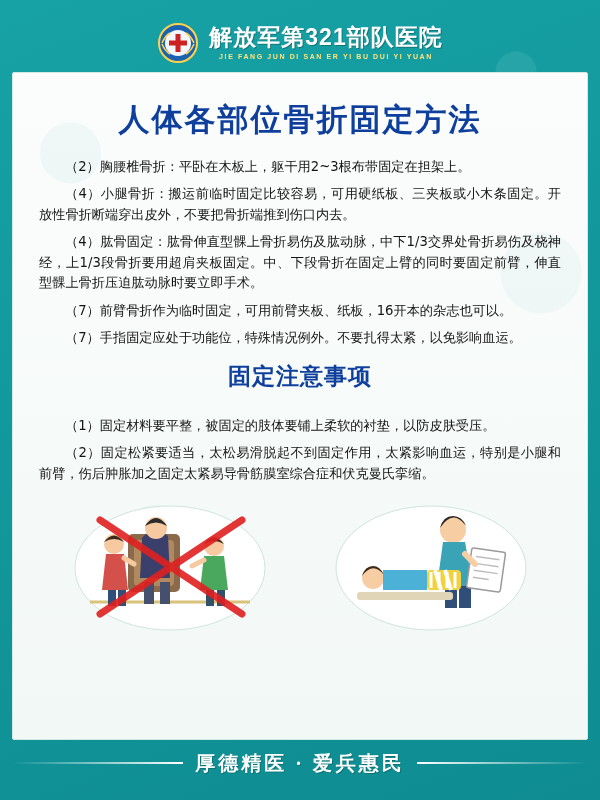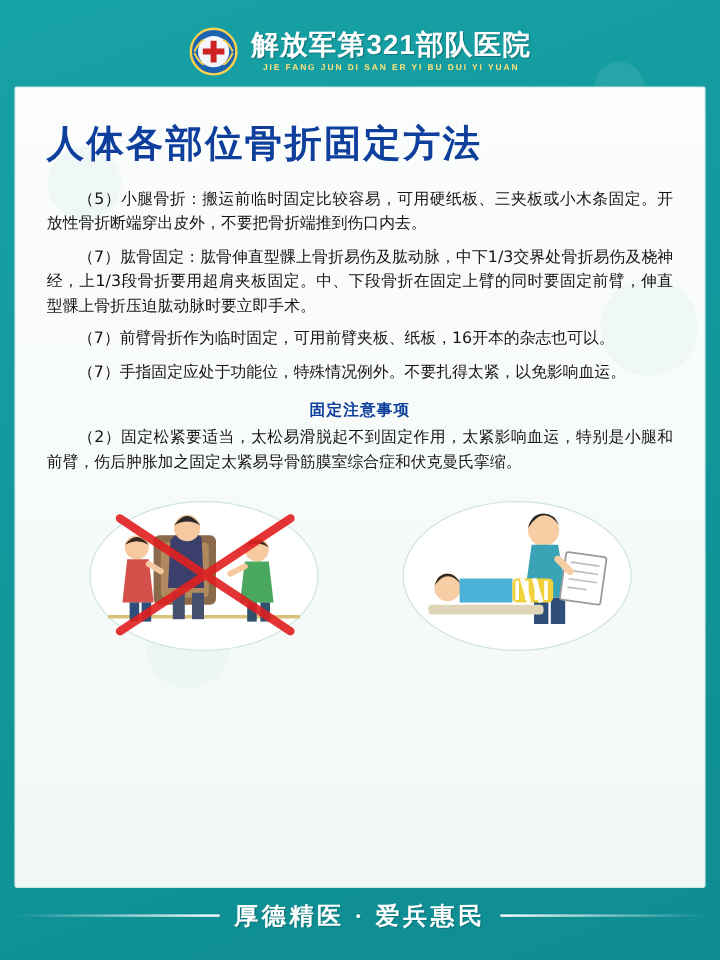--- a/index.html
+++ b/index.html
@@ -86,20 +86,21 @@
     box-sizing: border-box;
     padding: 18px 26px 0 26px;
     background-image:
       radial-gradient(circle at 10% 12%, rgba(26,155,159,0.05) 0 30px, transparent 31px),
       radial-gradient(circle at 92% 30%, rgba(26,155,159,0.045) 0 40px, transparent 41px),
       radial-gradient(circle at 25% 70%, rgba(26,155,159,0.04) 0 34px, transparent 35px),
       linear-gradient(#fbfdfc, #f2f8f6);
     overflow: hidden;
   }
   .title {
+    text-align: center;
     font-family: "Liberation Serif", serif;
     font-size: 31px;
     font-weight: bold;
     color: #0e3f9c;
     letter-spacing: 2px;
     margin: 8px 0 16px 0;
     text-shadow: 1px 1px 0 rgba(255,255,255,0.9);
   }
   .body-text p {
     margin: 0 0 7px 0;
@@ -109,24 +110,24 @@
     color: #141414;
     text-align: justify;
     text-indent: 0;
   }
   .body-text p.indent {
     text-indent: 26px;
   }
   .sect-title {
     text-align: center;
     font-family: "DejaVu Sans", "Liberation Sans", sans-serif;
-    font-size: 13px;
+    font-size: 23px;
     font-weight: bold;
     color: #0e3f9c;
-    margin: 12px 0 4px 0;
+    margin: 12px 0 24px 0;
     letter-spacing: 1px;
   }
 
   
   .figures {
     display: flex;
     justify-content: space-around;
     align-items: flex-end;
     margin-top: 14px;
   }
@@ -195,29 +196,31 @@
         <div class="hospital-en">JIE FANG JUN DI SAN ER YI BU DUI YI YUAN</div>
       </div>
     </div>
   </div>
 
   <div class="card">
 
     <div class="title">人体各部位骨折固定方法</div>
 
     <div class="body-text">
-      <p class="indent">（5）小腿骨折：搬运前临时固定比较容易，可用硬纸板、三夹板或小木条固定。开放性骨折断端穿出皮外，不要把骨折端推到伤口内去。</p>
-      <p class="indent">（7）肱骨固定：肱骨伸直型髁上骨折易伤及肱动脉，中下1/3交界处骨折易伤及桡神经，上1/3段骨折要用超肩夹板固定。中、下段骨折在固定上臂的同时要固定前臂，伸直型髁上骨折压迫肱动脉时要立即手术。</p>
+      <p class="indent">（2）胸腰椎骨折：平卧在木板上，躯干用2~3根布带固定在担架上。</p>
+      <p class="indent">（4）小腿骨折：搬运前临时固定比较容易，可用硬纸板、三夹板或小木条固定。开放性骨折断端穿出皮外，不要把骨折端推到伤口内去。</p>
+      <p class="indent">（4）肱骨固定：肱骨伸直型髁上骨折易伤及肱动脉，中下1/3交界处骨折易伤及桡神经，上1/3段骨折要用超肩夹板固定。中、下段骨折在固定上臂的同时要固定前臂，伸直型髁上骨折压迫肱动脉时要立即手术。</p>
       <p class="indent">（7）前臂骨折作为临时固定，可用前臂夹板、纸板，16开本的杂志也可以。</p>
       <p class="indent">（7）手指固定应处于功能位，特殊情况例外。不要扎得太紧，以免影响血运。</p>
     </div>
 
     <div class="sect-title">固定注意事项</div>
 
     <div class="body-text">
+      <p class="indent">（1）固定材料要平整，被固定的肢体要铺上柔软的衬垫，以防皮肤受压。</p>
       <p class="indent">（2）固定松紧要适当，太松易滑脱起不到固定作用，太紧影响血运，特别是小腿和前臂，伤后肿胀加之固定太紧易导骨筋膜室综合症和伏克曼氏挛缩。</p>
     </div>
 
     <div class="figures">
 
       <div class="figure">
         <div class="figure-art">
           <svg width="200" height="135" viewBox="0 0 200 135">
             <ellipse cx="100" cy="70" rx="95" ry="62" fill="#ffffff" stroke="#cfe4de" stroke-width="1"></ellipse>
 

